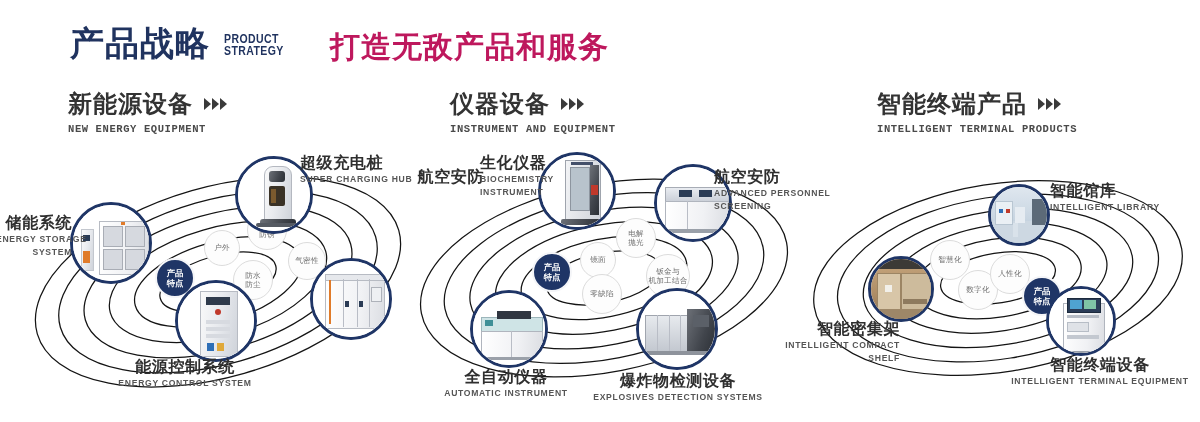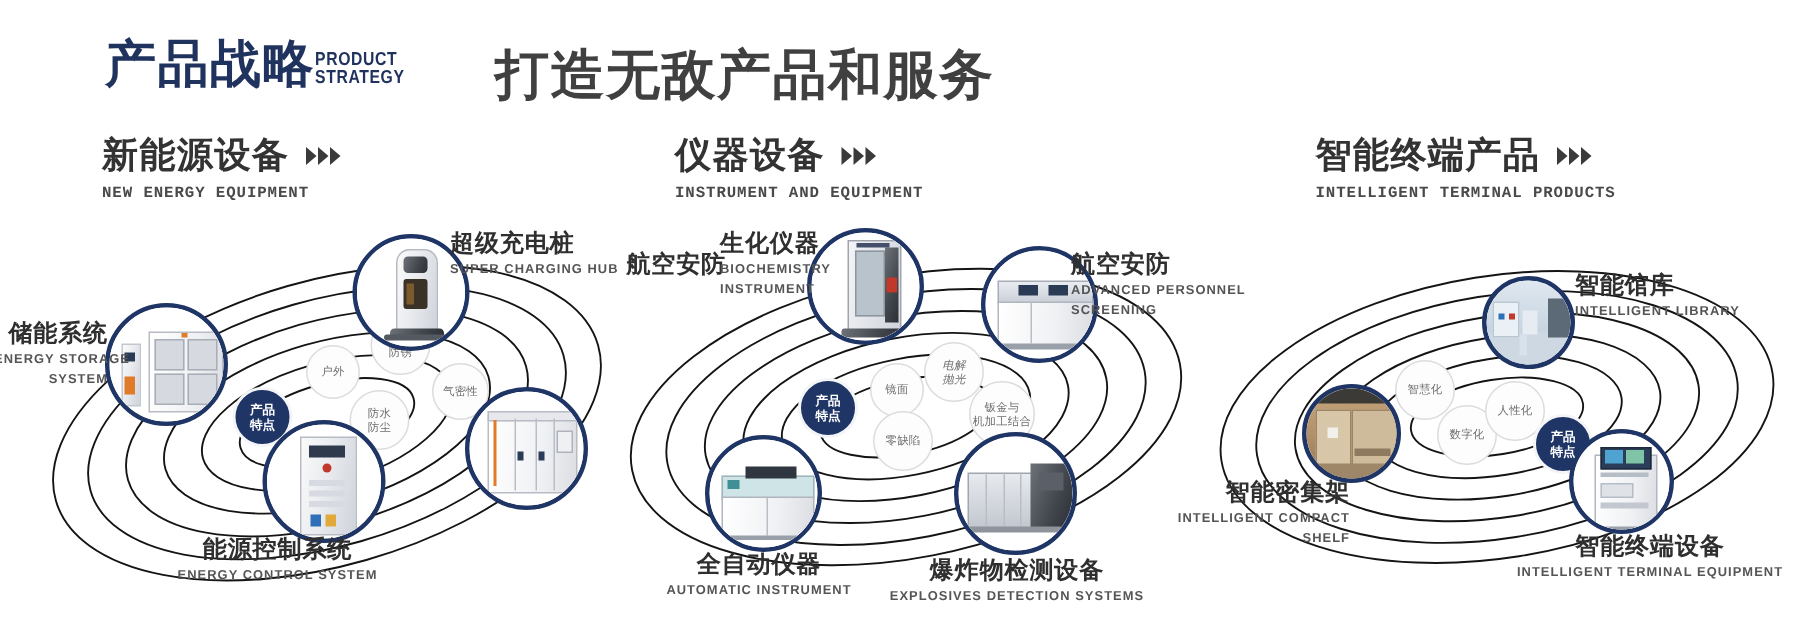--- a/index.html
+++ b/index.html
@@ -4,33 +4,33 @@
 <style>
   html,body{margin:0;padding:0;background:#ffffff;}
   body{
     width:1200px;height:422px;overflow:hidden;position:relative;
     font-family:"Liberation Sans","DejaVu Sans",sans-serif;
     color:#2b2b2b;
   }
   .stage{position:absolute;left:0;top:0;width:1200px;height:422px;}
 
   
-  .header{position:absolute;left:70px;top:26px;display:flex;align-items:flex-end;}
+  .header{position:absolute;left:70px;top:26px;display:flex;align-items:flex-end;gap:14px;}
   .title-cn{
     font-size:34px;font-weight:bold;color:#20335f;letter-spacing:1px;
     line-height:1;white-space:nowrap;
   }
   .title-en{
     font-size:12.5px;font-weight:bold;color:#20335f;line-height:1.02;
     letter-spacing:.5px;transform:scaleX(.84);transform-origin:left bottom;
     padding-bottom:2px;white-space:nowrap;
   }
   .title-slogan{
     position:absolute;left:330px;top:32px;
-    font-size:36px;font-weight:bold;color:#404040;letter-spacing:1px;
+    font-size:30px;font-weight:bold;color:#be185d;letter-spacing:1px;
     white-space:nowrap;line-height:1;
   }
 
   
   .sec-head{position:absolute;}
   .sec-head .row{display:flex;align-items:center;gap:11px;}
   .sec-cn{font-size:24px;font-weight:bold;color:#333333;letter-spacing:1px;line-height:1;white-space:nowrap;}
   .arrows{display:flex;gap:1px;align-items:center;}
   .arrows i{
     display:block;width:0;height:0;
@@ -263,21 +263,21 @@
 
     <div class="core" style="left:124px;top:102px;width:40px;height:40px;">
       <div>
         <div>产品</div>
         <div>特点</div>
       </div>
     </div>
     <div class="bub" style="left:172px;top:92px;width:36px;height:36px;">
       <span>镜面</span>
     </div>
-    <div class="bub" style="left:208px;top:78px;width:40px;height:40px;font-style:italic;">
+    <div class="bub" style="left:208px;top:68px;width:40px;height:40px;">
       <div>
         <div>电解</div>
         <div>抛光</div>
       </div>
     </div>
     <div class="bub" style="left:174px;top:124px;width:40px;height:40px;">
       <span>零缺陷</span>
     </div>
     <div class="bub" style="left:238px;top:104px;width:44px;height:44px;">
       <div>

